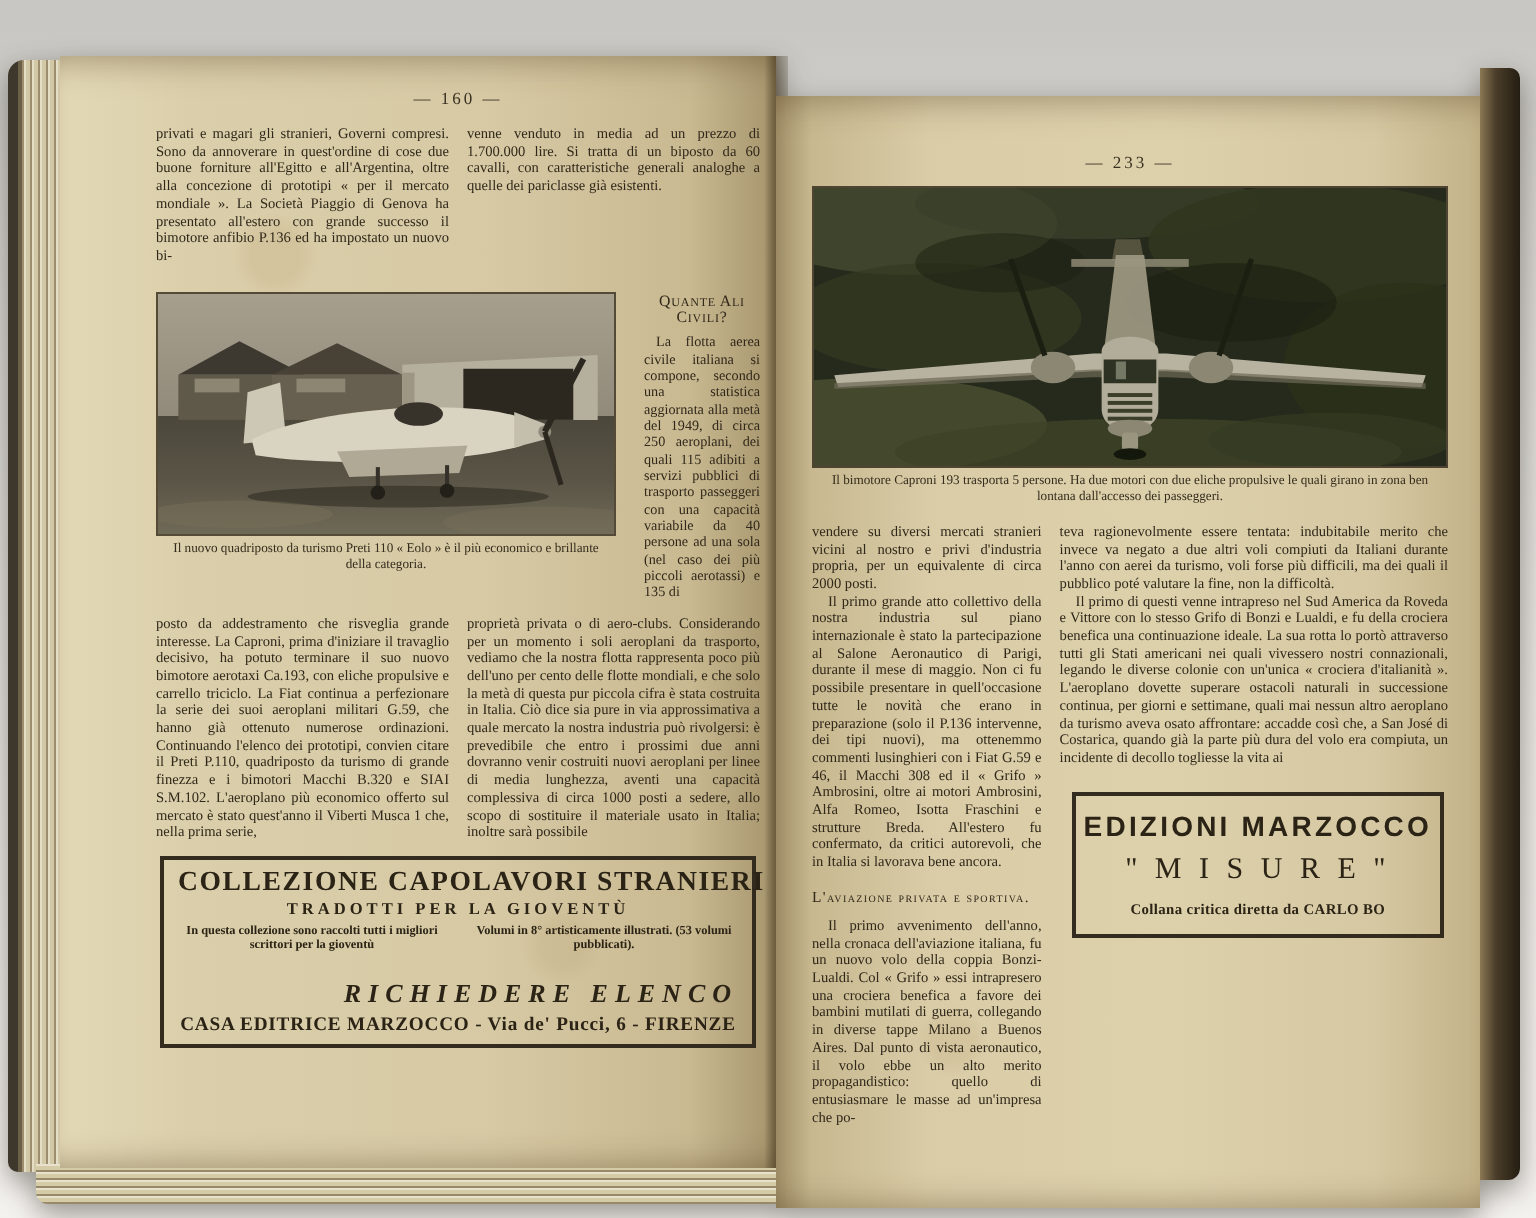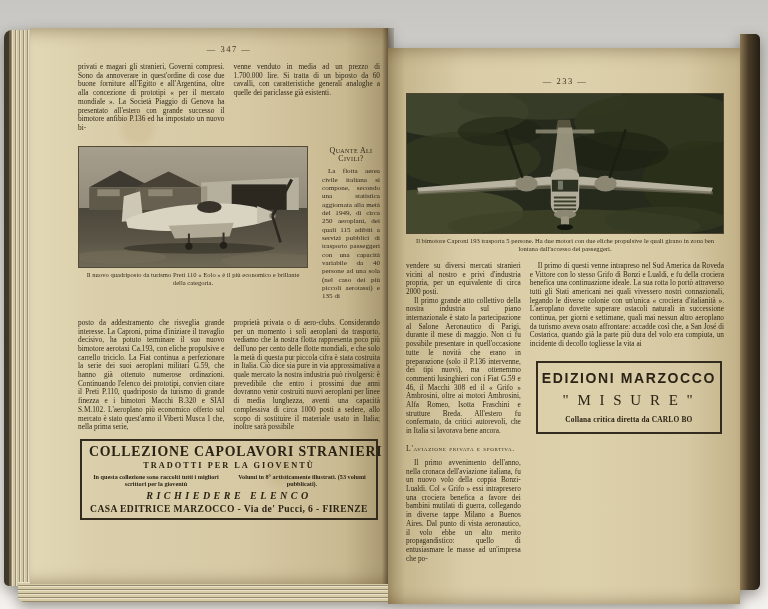--- a/index.html
+++ b/index.html
@@ -64,28 +64,28 @@
   .photo-fig svg { display:block; width:230px; height:122px; border:1px solid #554a35; }
   .photo-fig figcaption, .photo-right figcaption {
     font-size:6.6px; line-height:7.9px; text-align:center; margin-top:3px; color:#352c1d; padding:0 6px;
   }
   .narrowcol { flex:1; font-size:7.1px; line-height:8.35px; }
   .narrowcol p { margin:0; text-align:justify; color:#30281a; }
   .narrowcol p.indent { text-indent:6px; }
   .narrow-heading { font-variant:small-caps; font-size:7.9px; letter-spacing:0.4px;
     text-align:center; margin:1px 0 4px; color:#30281a; }
 
-  .bottomcols { margin-top:18px; }
+  .bottomcols { margin-top:7px; }
 
   .ad-collezione { margin:7px 2px 0 2px; border:2px solid #332b1e; padding:3px 7px 4px; color:#2b2315; }
   .ad-title { font-size:13.8px; font-weight:bold; text-align:center; letter-spacing:0.8px; white-space:nowrap; }
   .ad-sub { font-size:8.3px; font-weight:bold; text-align:center; letter-spacing:2px; margin-top:1px; }
   .ad-notes { display:flex; gap:12px; margin-top:3px; }
   .ad-notes div { flex:1; font-size:6.2px; line-height:7.4px; font-weight:bold; text-align:center; }
-  .ad-cta { font-size:10px; font-weight:bold; font-style:italic; letter-spacing:3.5px; text-align:center; margin-top:2px; }
+  .ad-cta { font-size:13px; font-weight:bold; font-style:italic; letter-spacing:3.5px; text-align:right; margin-top:12px; }
   .ad-publisher { font-size:9.6px; font-weight:bold; text-align:center; letter-spacing:0.4px; margin-top:2px; white-space:nowrap; }
 
   .photo-right { margin:0; }
   .photo-right svg { display:block; width:100%; height:141px; border:1px solid #4e4431; }
   .page.right .cols { margin-top:9px; }
   .section-heading { font-variant:small-caps; font-size:7.7px; letter-spacing:0.7px; margin:8px 0 6px; color:#30281a; }
   .ad-misure { border:2px solid #332b1e; margin:12px 2px 0 6px; padding:7px 4px 8px; text-align:center; color:#2b2315; }
   .ad-misure .pub { font-family:"Liberation Sans", sans-serif; font-weight:bold; font-size:14px; letter-spacing:1.6px; white-space:nowrap; }
   .ad-misure .title { font-size:15px; letter-spacing:2.5px; margin-top:6px; white-space:nowrap; }
   .ad-misure .collana { font-size:7.4px; font-weight:bold; margin-top:6px; letter-spacing:0.2px; white-space:nowrap; }
@@ -93,21 +93,21 @@
 </head>
 <body>
 
 <div class="scene">
   <div class="book">
     <div class="edge-left"></div>
     <div class="edge-bottom"></div>
     <div class="edge-right"></div>
 
     <div class="page left">
-      <div class="page-header">— 347 —</div>
+      <div class="page-header">— 160 —</div>
 
       <div class="cols body-text">
         <div class="col">
           <p>privati e magari gli stranieri, Governi compresi. Sono da annoverare in quest'ordine di cose due buone forniture all'Egitto e all'Argentina, oltre alla concezione di prototipi « per il mercato mondiale ». La Società Piaggio di Genova ha presentato all'estero con grande successo il bimotore anfibio P.136 ed ha impostato un nuovo bi-</p>
         </div>
         <div class="col">
           <p>venne venduto in media ad un prezzo di 1.700.000 lire. Si tratta di un biposto da 60 cavalli, con caratteristiche generali analoghe a quelle dei pariclasse già esistenti.</p>
         </div>
       </div>
 
@@ -224,20 +224,21 @@
       </figure>
 
       <div class="cols body-text">
         <div class="col">
           <p>vendere su diversi mercati stranieri vicini al nostro e privi d'industria propria, per un equivalente di circa 2000 posti.</p>
           <p class="indent">Il primo grande atto collettivo della nostra industria sul piano internazionale è stato la partecipazione al Salone Aeronautico di Parigi, durante il mese di maggio. Non ci fu possibile presentare in quell'occasione tutte le novità che erano in preparazione (solo il P.136 intervenne, dei tipi nuovi), ma ottenemmo commenti lusinghieri con i Fiat G.59 e 46, il Macchi 308 ed il « Grifo » Ambrosini, oltre ai motori Ambrosini, Alfa Romeo, Isotta Fraschini e strutture Breda. All'estero fu confermato, da critici autorevoli, che in Italia si lavorava bene ancora.</p>
           <div class="section-heading">L'aviazione privata e sportiva.</div>
           <p class="indent">Il primo avvenimento dell'anno, nella cronaca dell'aviazione italiana, fu un nuovo volo della coppia Bonzi-Lualdi. Col « Grifo » essi intrapresero una crociera benefica a favore dei bambini mutilati di guerra, collegando in diverse tappe Milano a Buenos Aires. Dal punto di vista aeronautico, il volo ebbe un alto merito propagandistico: quello di entusiasmare le masse ad un'impresa che po-</p>
         </div>
         <div class="col">
+          <p>teva ragionevolmente essere tentata: indubitabile merito che invece va negato a due altri voli compiuti da Italiani durante l'anno con aerei da turismo, voli forse più difficili, ma dei quali il pubblico poté valutare la fine, non la difficoltà.</p>
           <p class="indent">Il primo di questi venne intrapreso nel Sud America da Roveda e Vittore con lo stesso Grifo di Bonzi e Lualdi, e fu della crociera benefica una continuazione ideale. La sua rotta lo portò attraverso tutti gli Stati americani nei quali vivessero nostri connazionali, legando le diverse colonie con un'unica « crociera d'italianità ». L'aeroplano dovette superare ostacoli naturali in successione continua, per giorni e settimane, quali mai nessun altro aeroplano da turismo aveva osato affrontare: accadde così che, a San José di Costarica, quando già la parte più dura del volo era compiuta, un incidente di decollo togliesse la vita ai</p>
           <div class="ad-misure">
             <div class="pub">EDIZIONI MARZOCCO</div>
             <div class="title">" M I S U R E "</div>
             <div class="collana">Collana critica diretta da CARLO BO</div>
           </div>
         </div>
       </div>
     </div>
   </div>

